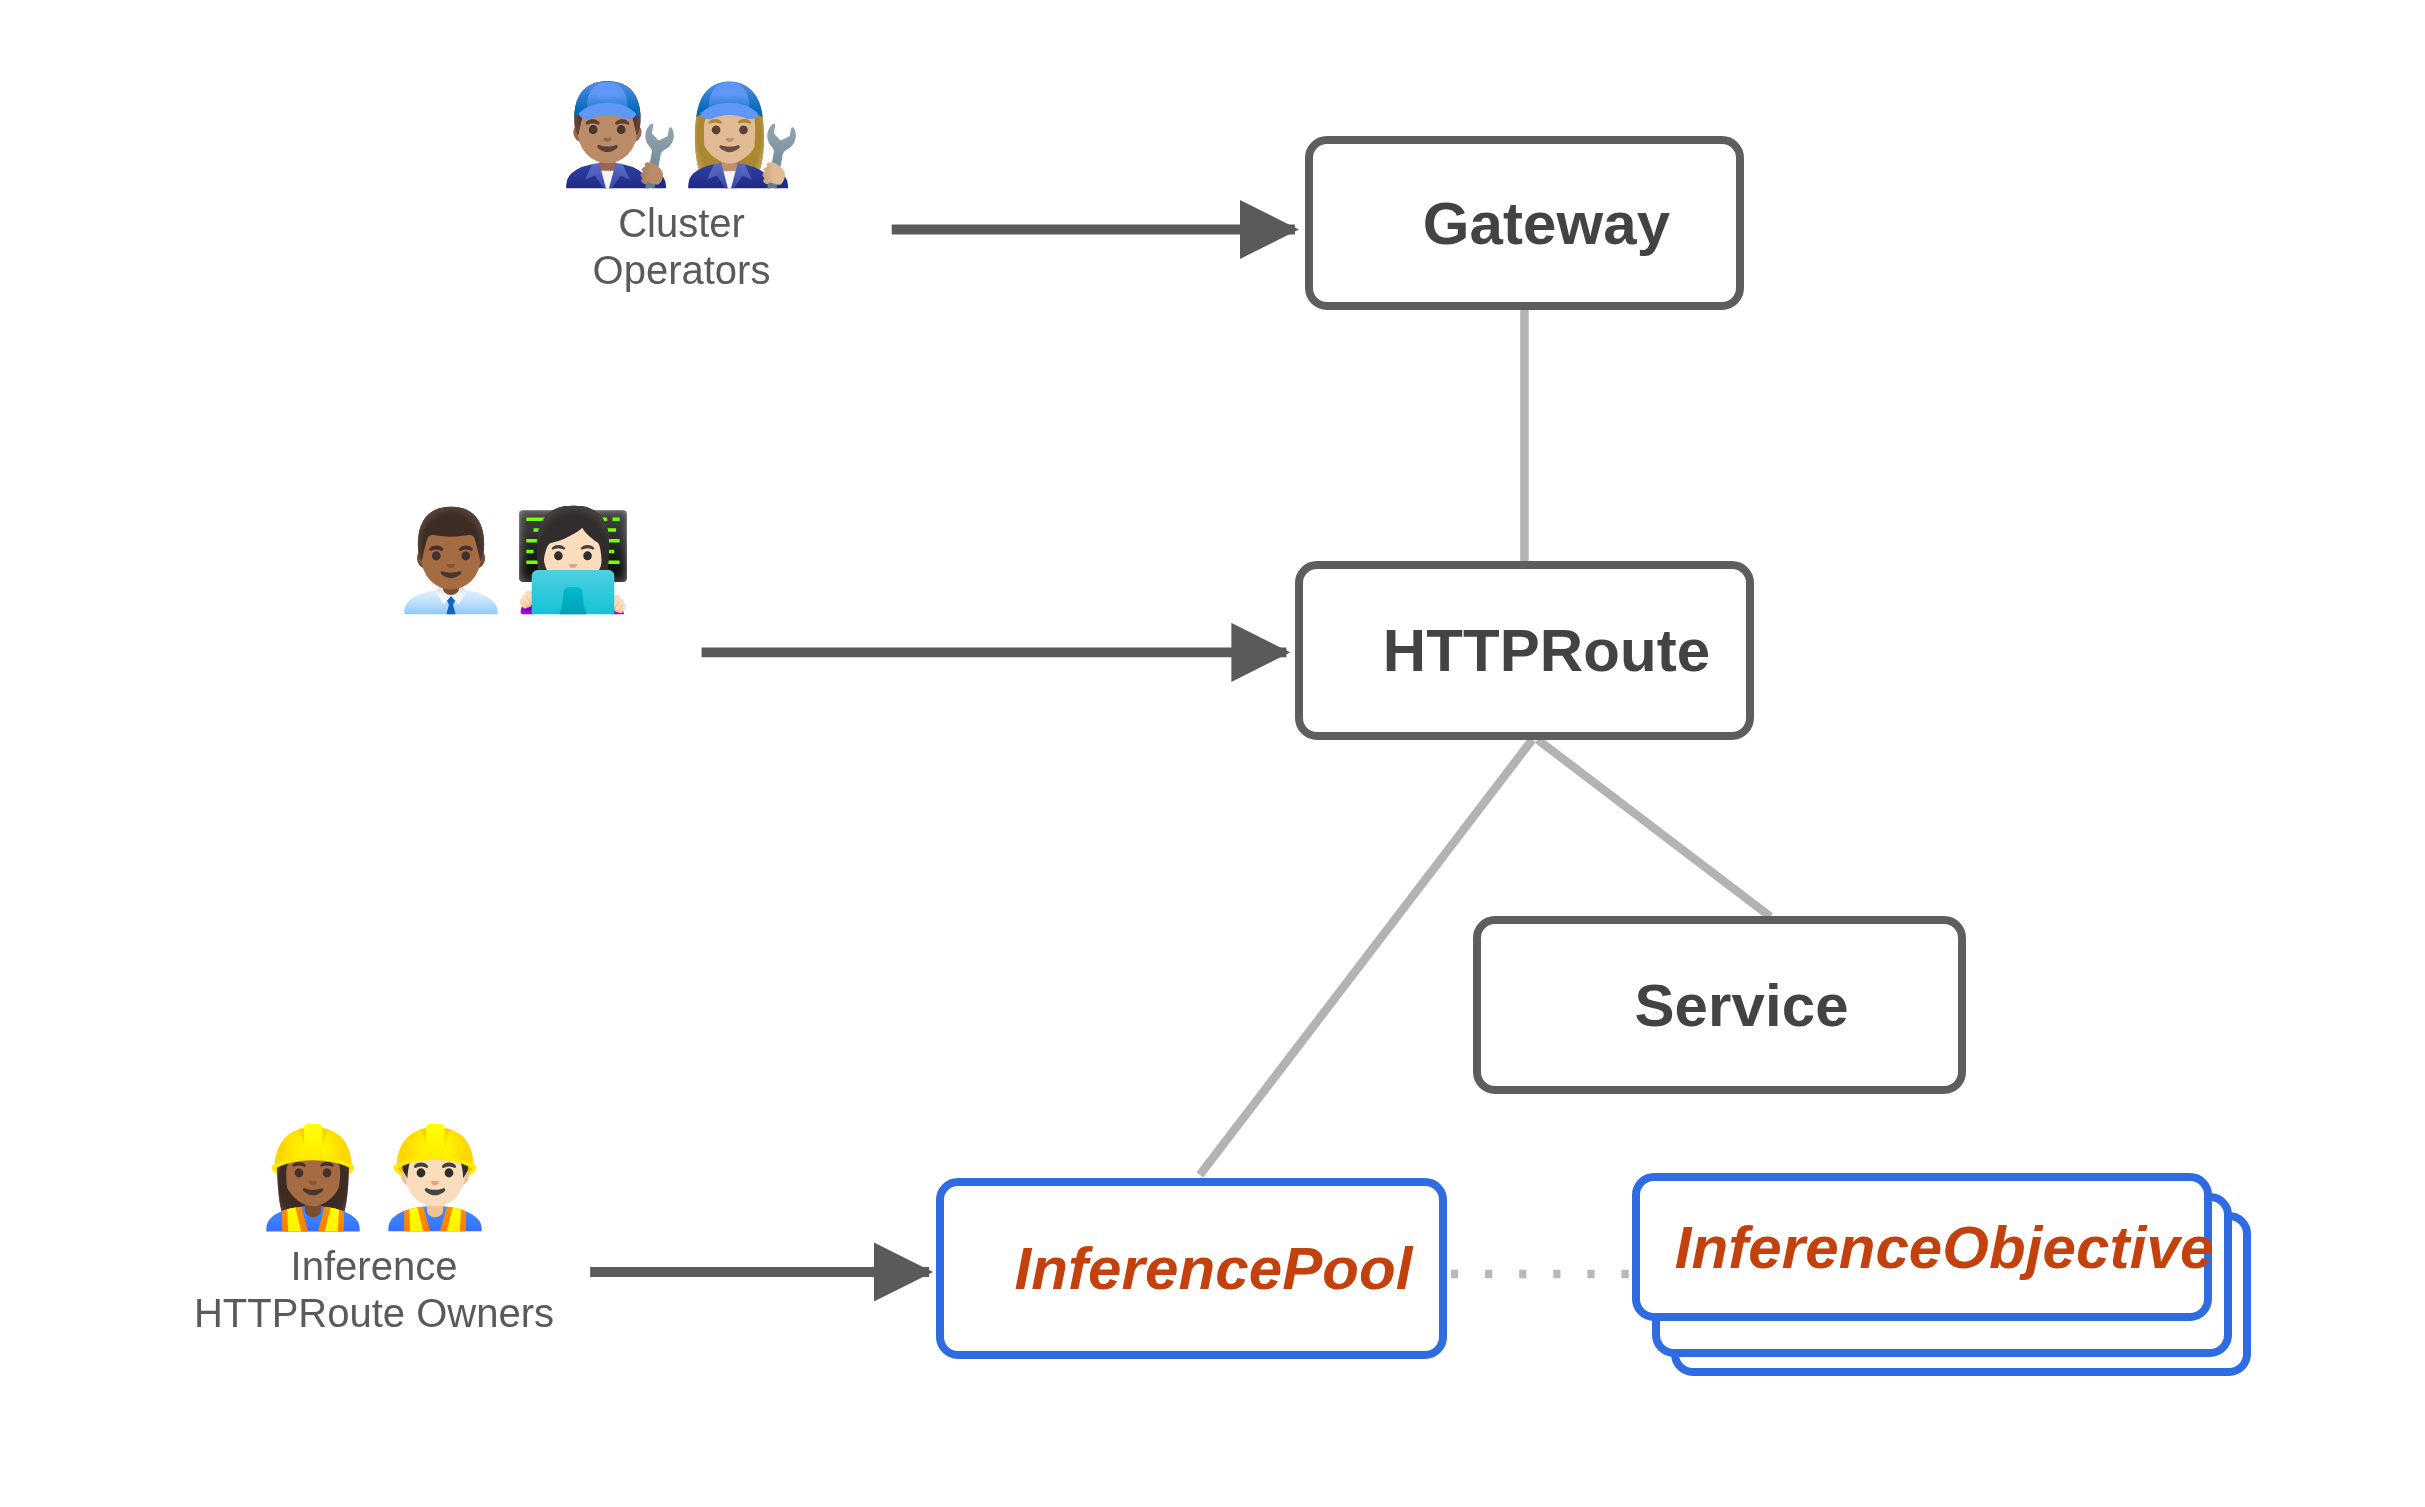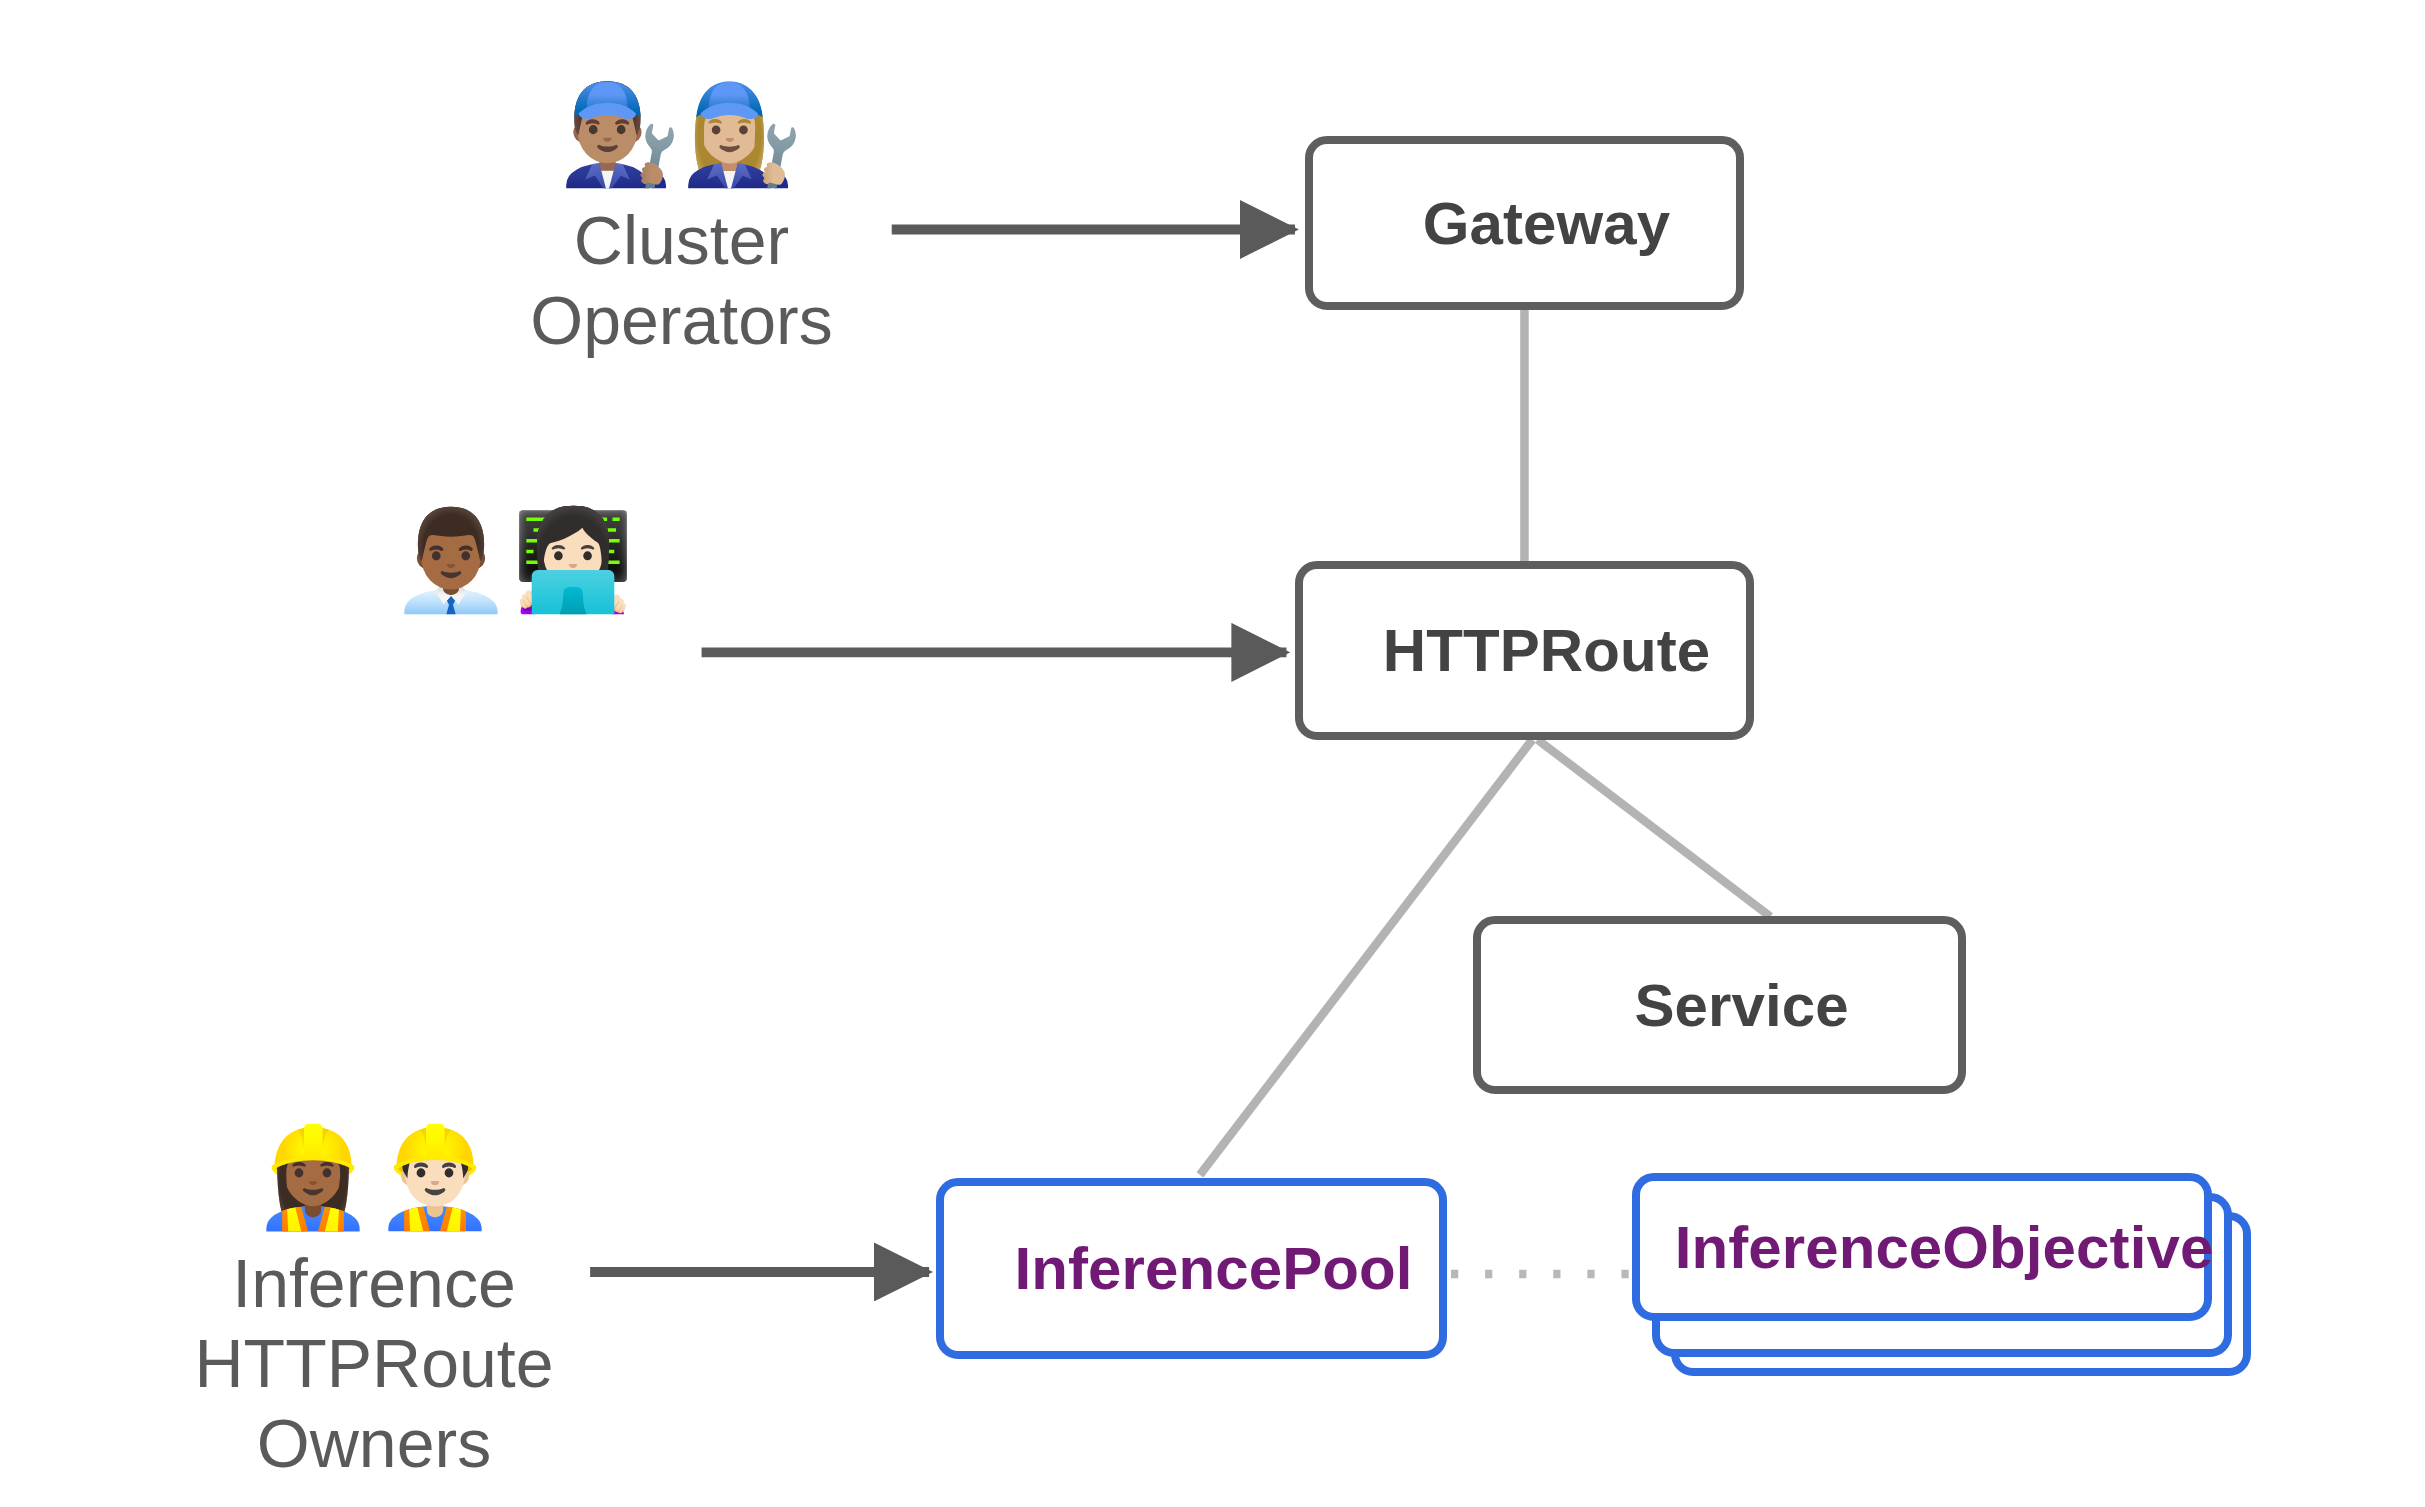--- a/index.html
+++ b/index.html
@@ -41,21 +41,21 @@
     white-space: nowrap;
   }
   .persona-emoji {
     font-size: 98px;
     line-height: 1;
     display: inline-block;
   }
   .persona-label {
     margin-top: 17px;
     color: #5a5a5a;
-    font-size: 68px;
+    font-size: 40px;
     line-height: 1.18;
     font-weight: 400;
     white-space: pre-line;
   }
 
   
   .node {
     position: absolute;
     box-sizing: border-box;
     background: #ffffff;
@@ -74,22 +74,23 @@
     border: 8.5px solid #5e5e5e;
   }
   .node.gray .node-label {
     color: #434343;
     font-size: 60px;
   }
   .node.blue {
     border: 8.5px solid #2f6ce2;
   }
   .node.blue .node-label {
-    color: #701a75;
+    color: #c2410c;
     font-size: 60px;
+    font-style: italic;
   }
 
   
   .stack {
     position: absolute;
   }
   .stack .card {
     position: absolute;
     box-sizing: border-box;
     background: #ffffff;

